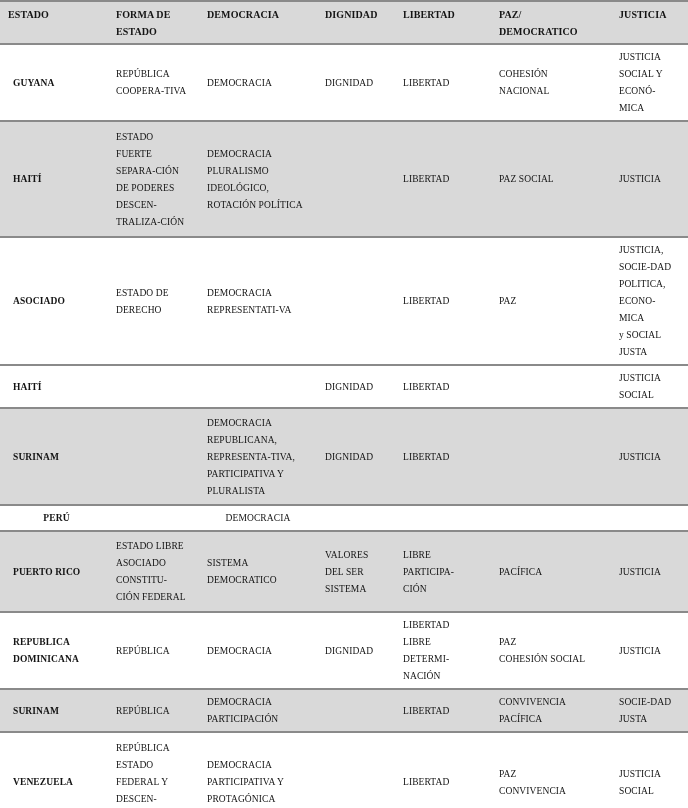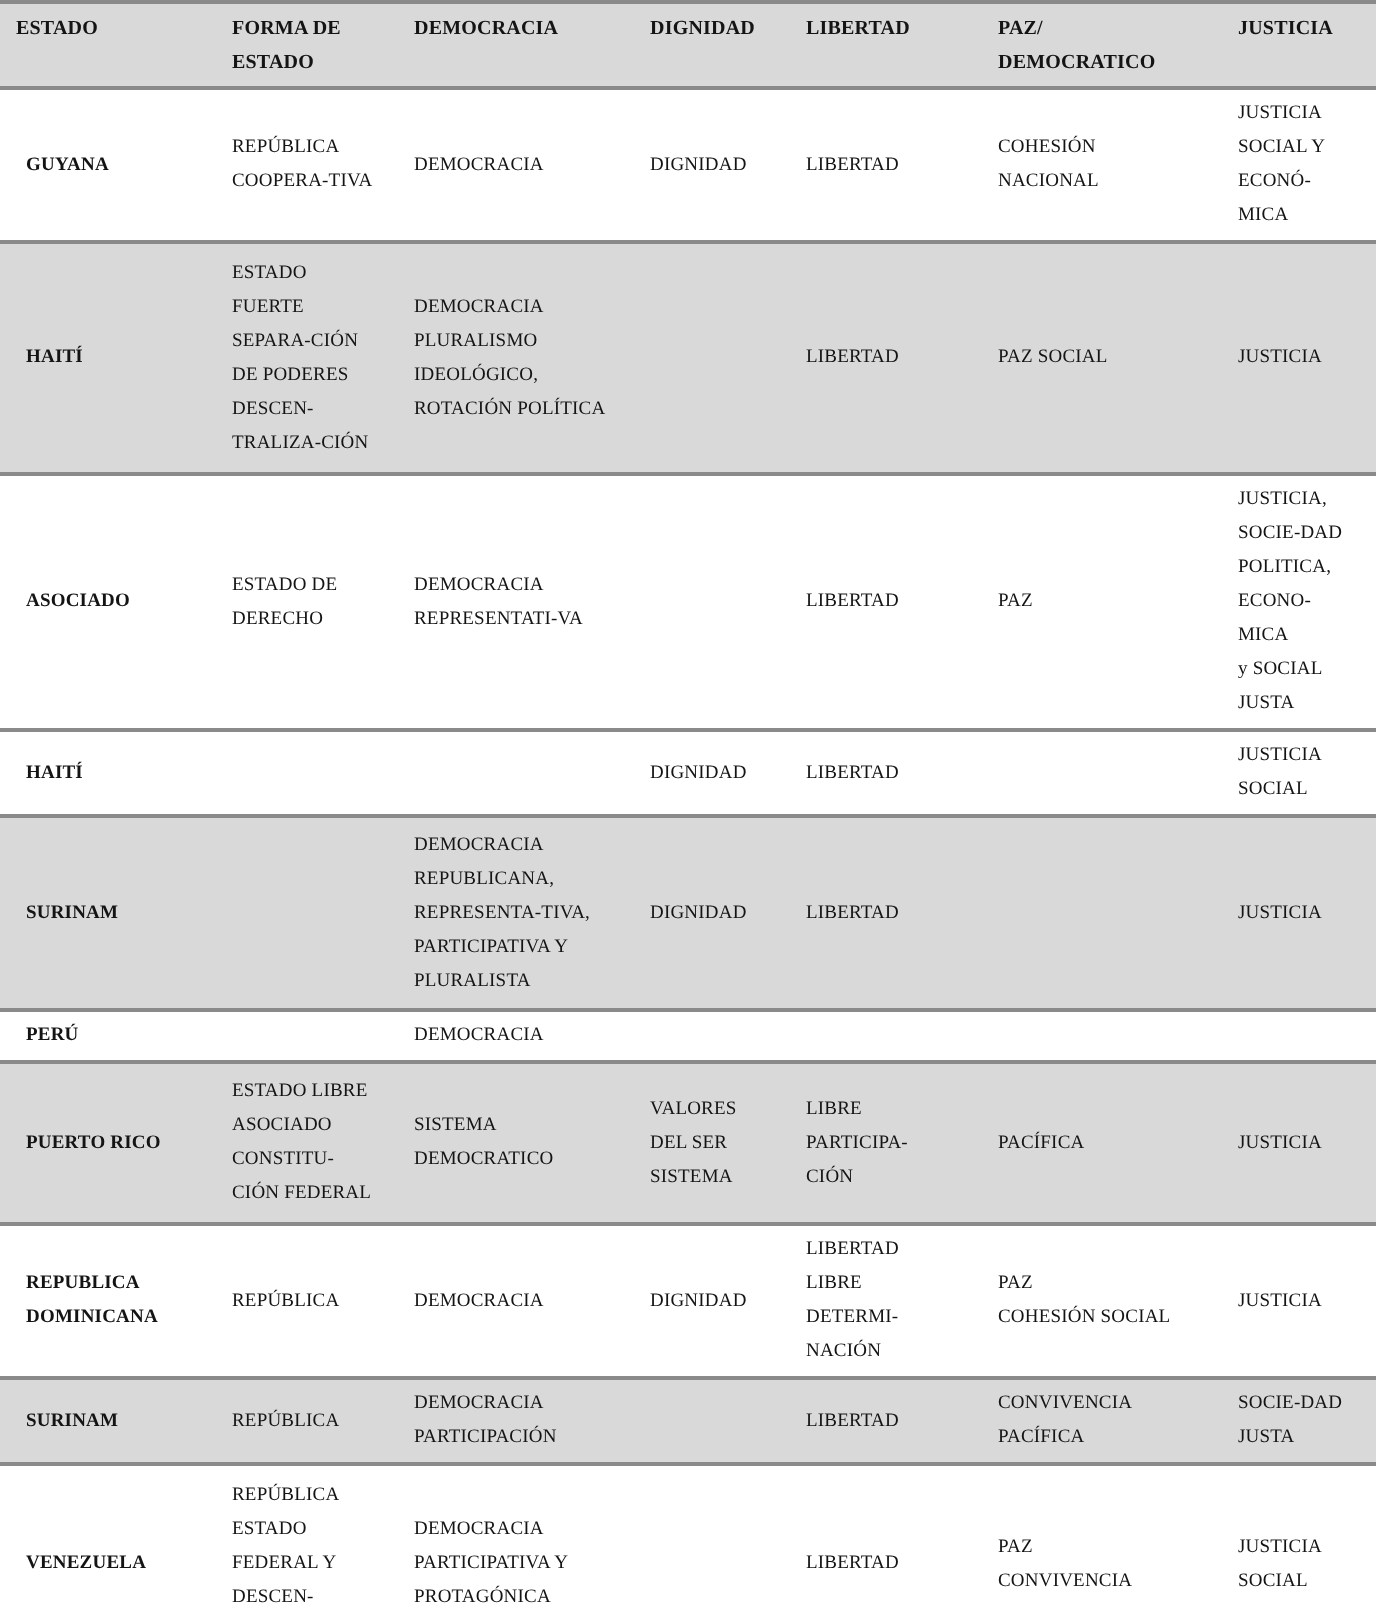--- a/index.html
+++ b/index.html
@@ -58,21 +58,21 @@
   tbody tr.plain td {
     background: #ffffff;
   }
   
   tr.h-guyana    td { height: 52px; }
   tr.h-haiti     td { height: 107px; }
   tr.h-honduras  td { height: 103px; }
   tr.h-nicaragua td { height: 19px; }
   tr.h-panama    td { height: 26px; }
   tr.h-paraguay  td { height: 88px; }
-  tr.h-peru      td { height: 17px; }
+  tr.h-peru      td { height: 17px; text-align: center; }
   tr.h-prico     td { height: 72px; font-family: Liberation Serif, serif; }
   tr.h-rdom      td { height: 66px; }
   tr.h-surinam   td { height: 31px; }
   tr.h-venezuela td { height: 91px; }
 </style>
 </head>
 <body>
 
 <table class="ctable">
   <colgroup>

